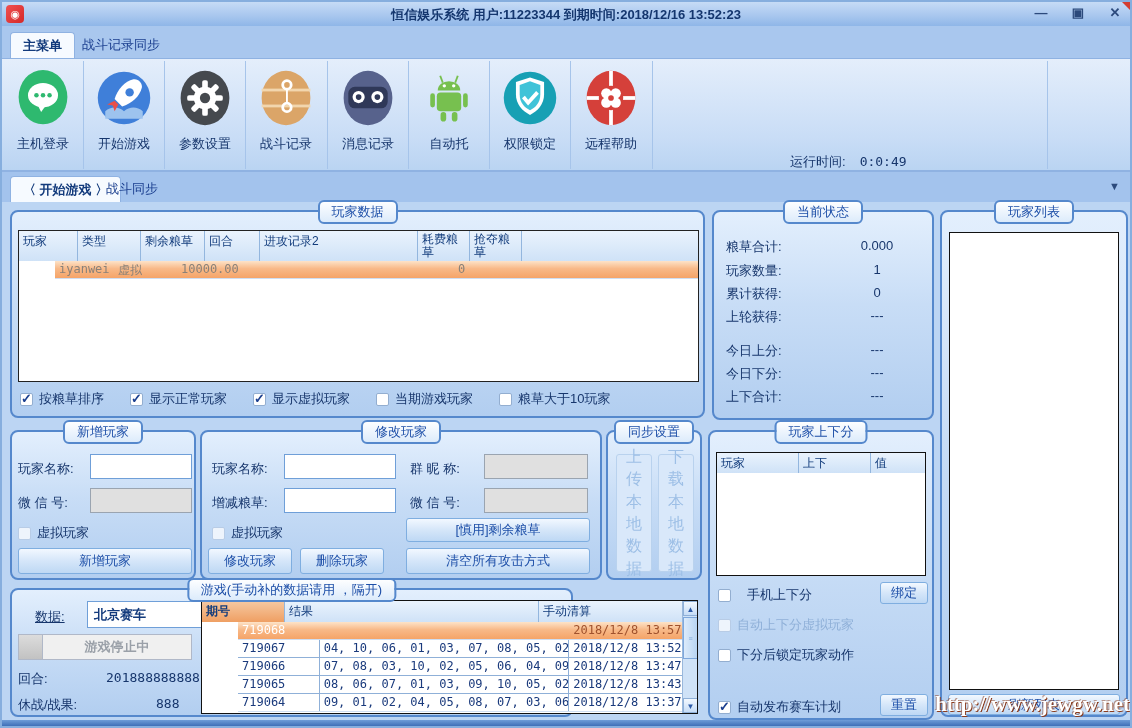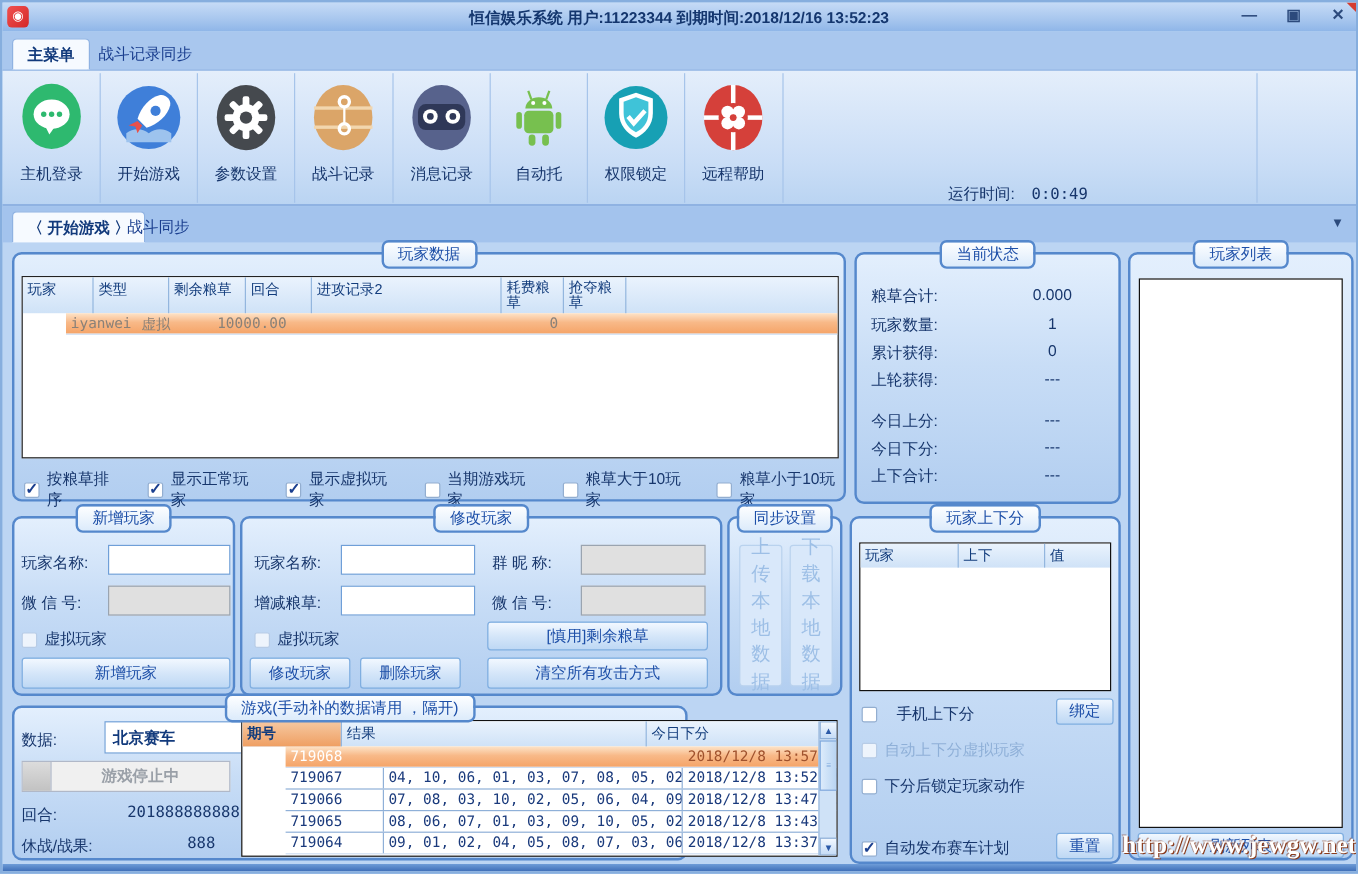--- a/index.html
+++ b/index.html
@@ -278,24 +278,20 @@
           <span>显示虚拟玩家</span>
         </label>
       <label class="cbrow">
           <span class="cb"></span>
           <span>当期游戏玩家</span>
         </label>
       <label class="cbrow">
           <span class="cb"></span>
           <span>粮草大于10玩家</span>
         </label>
-      <label class="cbrow">
-          <span class="cb"></span>
-          <span>粮草小于10玩家</span>
-        </label>
     </div>
   </div>
 
   <div class="panel" style="left:710px; top:208px; width:222px; height:210px;">
     <div class="ptitle">当前状态</div>
     <div class="statrow" style="top:26px;">
         <span>粮草合计:</span>
         <span class="v">0.000</span>
       </div>
     <div class="statrow" style="top:50px;">
@@ -393,40 +389,40 @@
       </label>
     <label class="cbrow abs" style="left:8px; top:266px;">
         <span class="cb on"></span>
         <span>自动发布赛车计划</span>
       </label>
     <div class="btn abs" style="left:170px; top:262px; width:48px; height:22px;">重置</div>
   </div>
 
   <div class="panel" style="left:8px; top:586px; width:563px; height:129px;">
     <div class="ptitle">游戏(手动补的数据请用 ，隔开)</div>
-    <div class="flabel abs" style="left:6px; top:18px;">数据:</div>
+    <div class="flabel abs" style="left:23px; top:18px;text-decoration:underline;">数据:</div>
     <div class="input abs" style="left:44px; top:11px; width:135px; height:27px;margin-left:31px;">
       <span class="abs" style="left:6px; top:4px; font-size:13px; font-weight:bold; color:#123a7c;">北京赛车</span>
       <span class="abs" style="right:1px; top:1px; width:17px; height:23px; background:linear-gradient(180deg,#f2f8ff,#c6dcf6); border-left:1px solid #8fb0d8; text-align:center; font-size:8px; line-height:23px; color:#2c5aa8;">▼</span>
     </div>
     <div class="abs" style="left:6px; top:44px; width:174px; height:26px; border:1px solid #b0b8c8; background:#f0f0f0; display:flex;">
       <span style="width:24px; background:linear-gradient(180deg,#dcdcdc,#c2c2c2); border-right:1px solid #b0b8c8;"></span>
       <span style="flex:1; text-align:center; line-height:24px; font-size:13px; font-weight:bold; color:#9aa0a8;">游戏停止中</span>
     </div>
     <div class="flabel abs" style="left:6px; top:80px;">回合:</div>
     <div class="flabel abs mono" style="left:58px; top:80px;">201888888888</div>
     <div class="flabel abs" style="left:6px; top:106px;">休战/战果:</div>
     <div class="flabel abs mono" style="left:108px; top:106px;">888</div>
     <div class="flabel abs mono" style="left:165px; top:106px;">888</div>
 
     <div class="gtable" style="left:189px; top:10px; width:497px; height:114px; border-color:#111;">
       <div class="thead" style="height:21px;">
         <div class="th" style="width:83px; background:linear-gradient(180deg,#f6c9a2,#ef9f63); font-weight:bold;">期号</div>
         <div class="th" style="width:254px;">结果</div>
-        <div class="th" style="width:130px; border-right:none;">今日下分</div>
+        <div class="th" style="width:130px; border-right:none;">手动清算</div>
       </div>
       <div class="trow sel mono" style="height:18px;">
         <div class="td" style="width:83px; color:#fff;">719068</div>
         <div class="td" style="width:254px;"></div>
         <div class="td" style="width:130px; color:#a0522d;">2018/12/8 13:57:30</div>
       </div>
       <div class="trow mono" style="height:18px; color:#1a3a7c; border-bottom:1px solid #8fb0d8;">
         <div class="td" style="width:83px; border-right:1px solid #8fb0d8;">719067</div>
         <div class="td" style="width:254px; border-right:1px solid #8fb0d8;">04, 10, 06, 01, 03, 07, 08, 05, 02, 09</div>
         <div class="td" style="width:130px;">2018/12/8 13:52:49</div>

